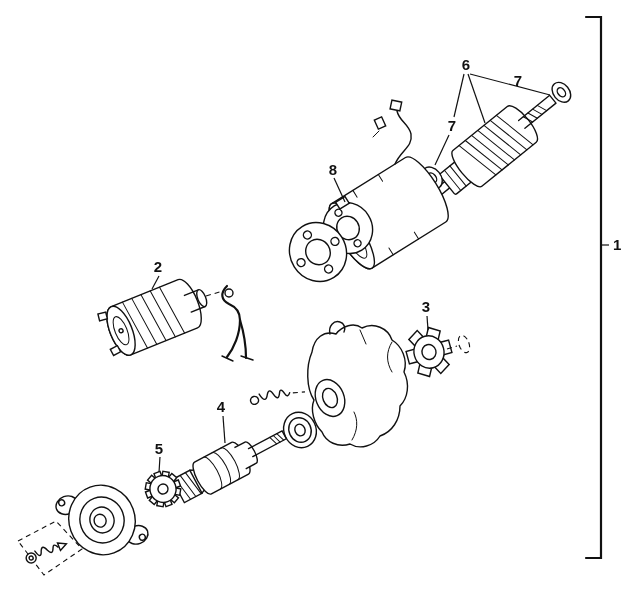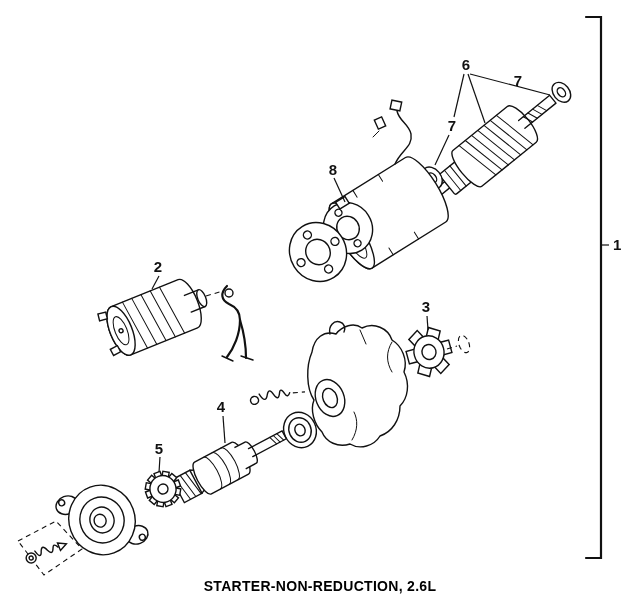--- a/index.html
+++ b/index.html
@@ -229,14 +229,13 @@
     <text x="466" y="70" text-anchor="middle">6</text>
     <text x="518" y="86" text-anchor="middle">7</text>
     <text x="452" y="131" text-anchor="middle">7</text>
     <text x="333" y="175" text-anchor="middle">8</text>
     <text x="158" y="272" text-anchor="middle">2</text>
     <text x="426" y="312" text-anchor="middle">3</text>
     <text x="221" y="412" text-anchor="middle">4</text>
     <text x="159" y="454" text-anchor="middle">5</text>
   </svg>
 
-  <div class="caption">STARTER-NON-REDUCTION, 2.6L</div>
 </div>
 
 </body></html>

